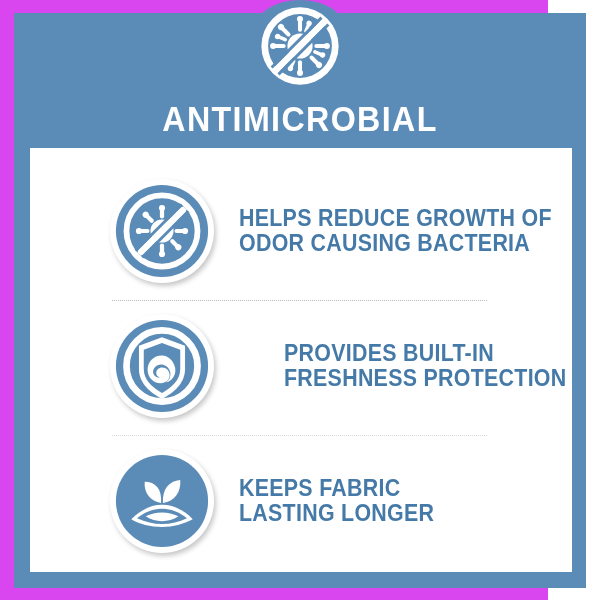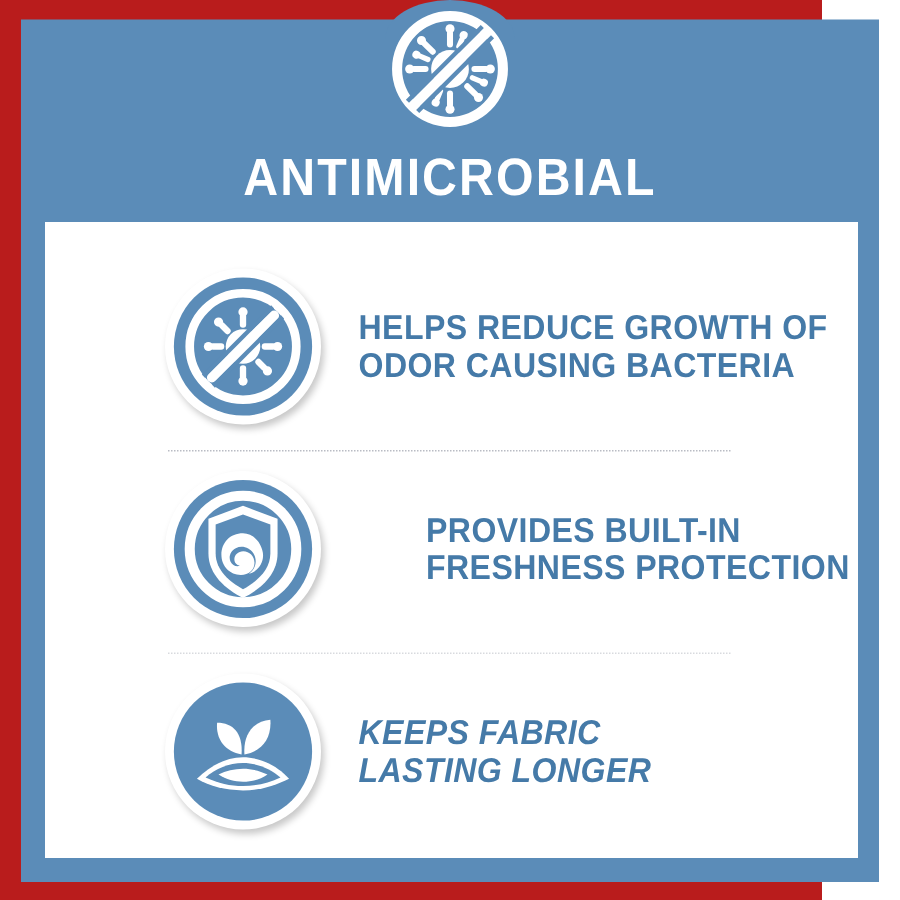--- a/index.html
+++ b/index.html
@@ -11,21 +11,21 @@
     width: 600px;
     height: 600px;
     font-family: "Liberation Sans", sans-serif;
     overflow: hidden;
   }
 
   #root {
     position: relative;
     width: 548px;
     height: 600px;
-    background: #b91c1c;
+    background: #d946ef;
   }
 
   
   .frame {
     position: absolute;
     left: 14px;
     top: 13px;
     width: 572px;
     height: 575px;
     background: #5b8cb8;
@@ -101,21 +101,21 @@
   .row {
     position: absolute;
     left: 0;
     width: 542px;
     height: 118px;
     display: flex;
     align-items: center;
   }
   .row-0 { top: 24px; }
   .row-1 { top: 159px; gap: 45px; }
-  .row-2 { top: 294px; font-style: italic; }
+  .row-2 { top: 294px; }
 
   .row-icon {
     position: relative;
     width: 104px;
     height: 104px;
     margin-left: 80px;
     flex: 0 0 104px;
   }
 
   .badge {

